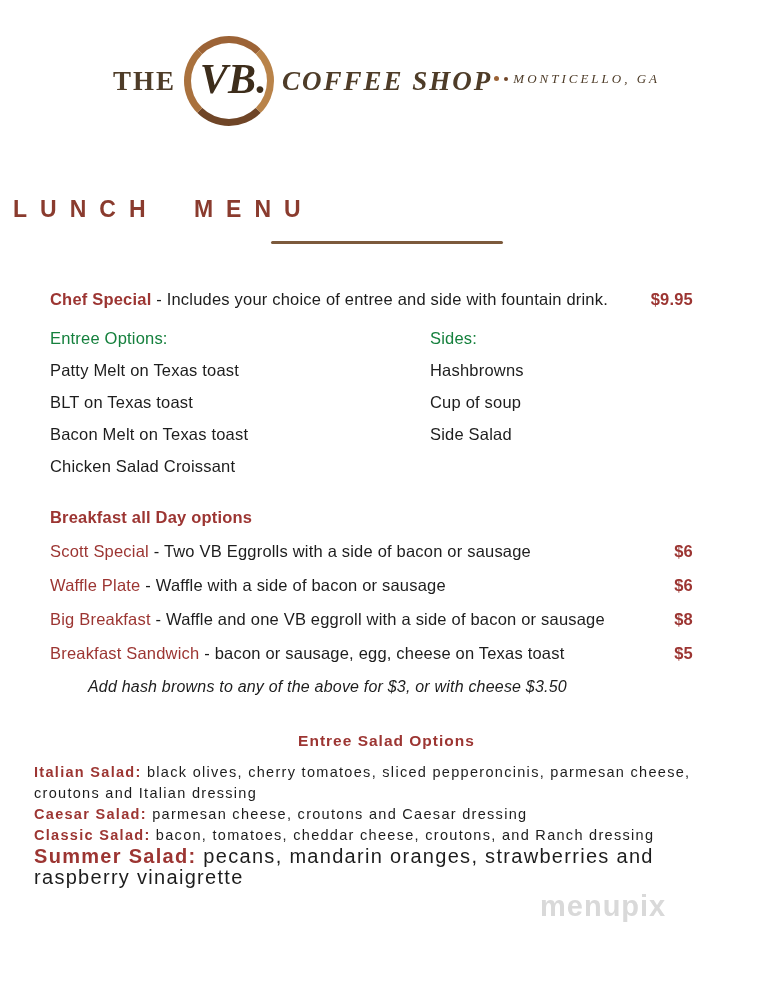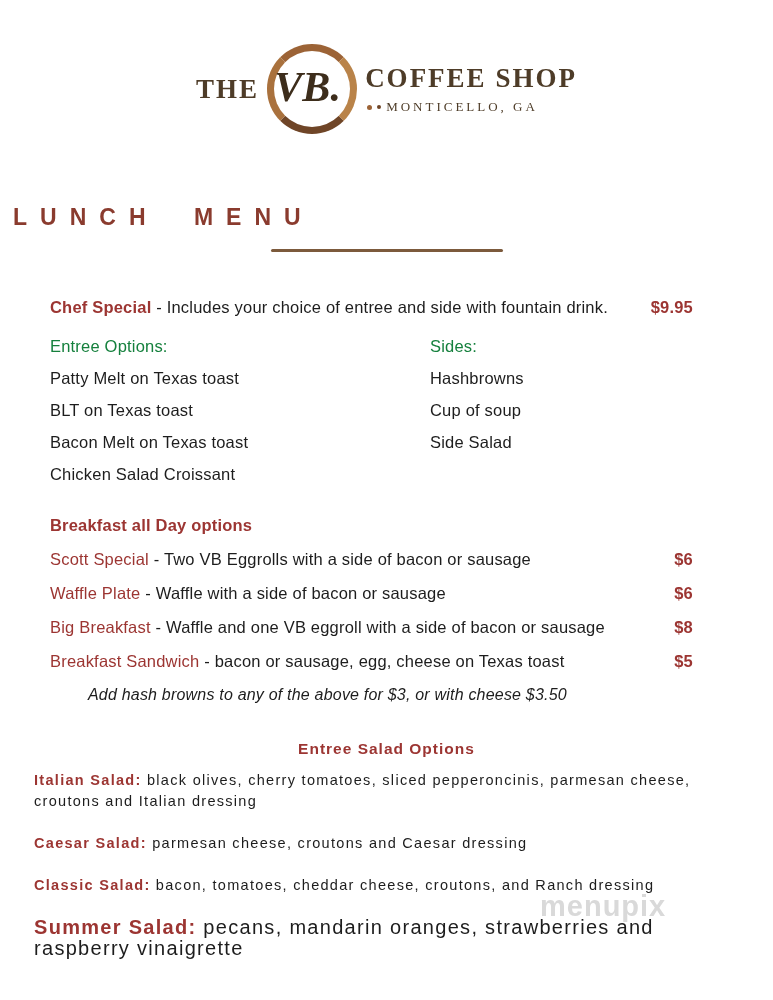--- a/index.html
+++ b/index.html
@@ -14,52 +14,51 @@
     color: #1d1d1d;
     letter-spacing: 0.2px;
     overflow: hidden;
   }
 
   
   .logo {
     display: flex;
     justify-content: center;
     align-items: center;
-    padding-top: 16px;
+    padding-top: 36px;
     gap: 8px;
     color: #4e3c28;
-    margin-top: 28px;
   }
   .logo-the, .logo-coffee {
     font-family: "Liberation Serif", "DejaVu Serif", serif;
     font-weight: bold;
     font-size: 27px;
     letter-spacing: 2px;
     color: #4e3c28;
   }
   .logo-circle {
     width: 90px;
     height: 90px;
     border-radius: 50%;
     border: 7px solid;
     border-color: #9c6336 #b98349 #6f4527 #a9713d;
     display: flex;
     align-items: center;
-    justify-content: flex-start;
+    justify-content: flex-end;
     flex: none;
   }
   .logo-vb {
     font-family: "Liberation Serif", "DejaVu Serif", serif;
     font-style: italic;
     font-weight: bold;
     font-size: 42px;
     color: #3d2d1b;
     transform: translateY(-2px);
   }
-  .logo-right { display: flex; flex-direction: column; align-items: flex-start; }
+  .logo-right { display: flex; flex-direction: row; align-items: flex-start; font-style: italic; }
   .logo-loc-row { display: flex; align-items: center; gap: 5px; margin-top: 5px; margin-left: 2px; justify-content: space-between; }
   .bean { width: 5px; height: 5px; border-radius: 50%; background: #9c6336; }
   .bean.small { width: 4px; height: 4px; background: #6f4527; }
   .logo-loc {
     font-family: "Liberation Serif", "DejaVu Serif", serif;
     font-size: 13px;
     letter-spacing: 3px;
     color: #4e3c28;
   }
 
@@ -114,21 +113,20 @@
   .salad-heading {
     margin-top: 36px;
     text-align: center;
     color: #9c3532;
     font-weight: bold;
     font-size: 15.5px;
     letter-spacing: 1px;
   }
   .salads { padding: 0 34px; }
   .salad-item {
-    margin-top: 21px;
     font-size: 14.5px;
     letter-spacing: 1.3px;
     line-height: 21px;
   }
   .salad-item:first-of-type { margin-top: 12px; }
   .salad-name { color: #9c3532; font-weight: bold; }
   .salad-item.summer { font-size: 20px; }
 
   
   .watermark {

